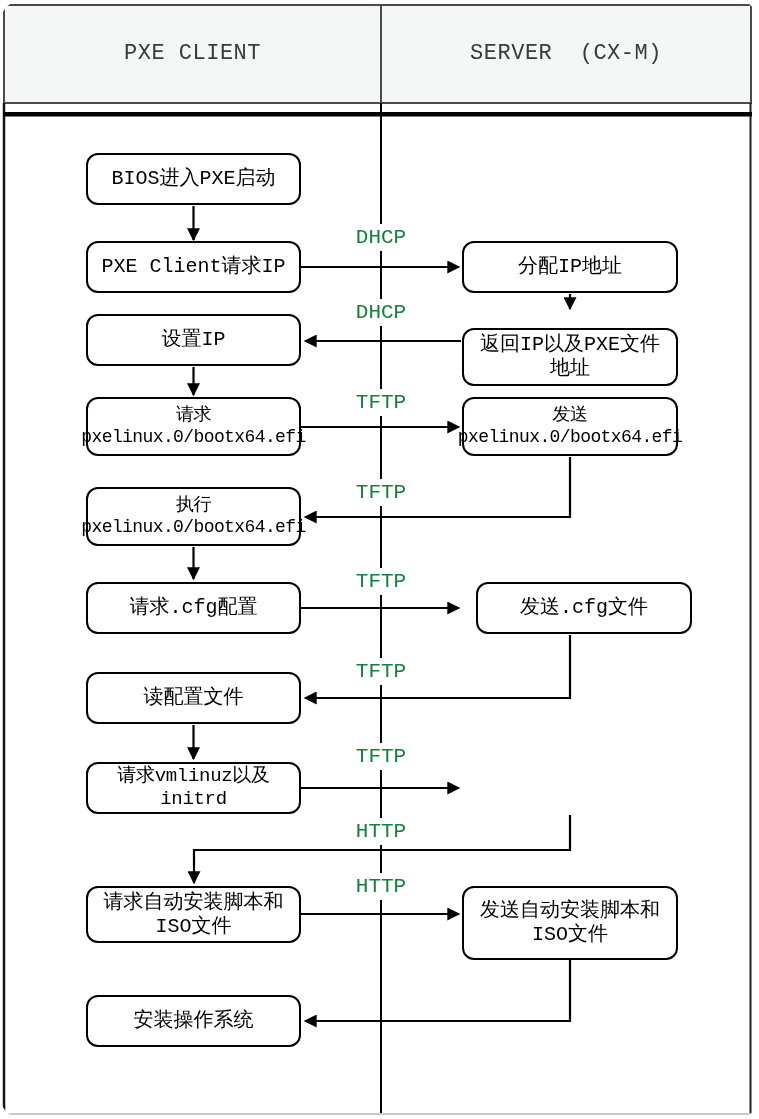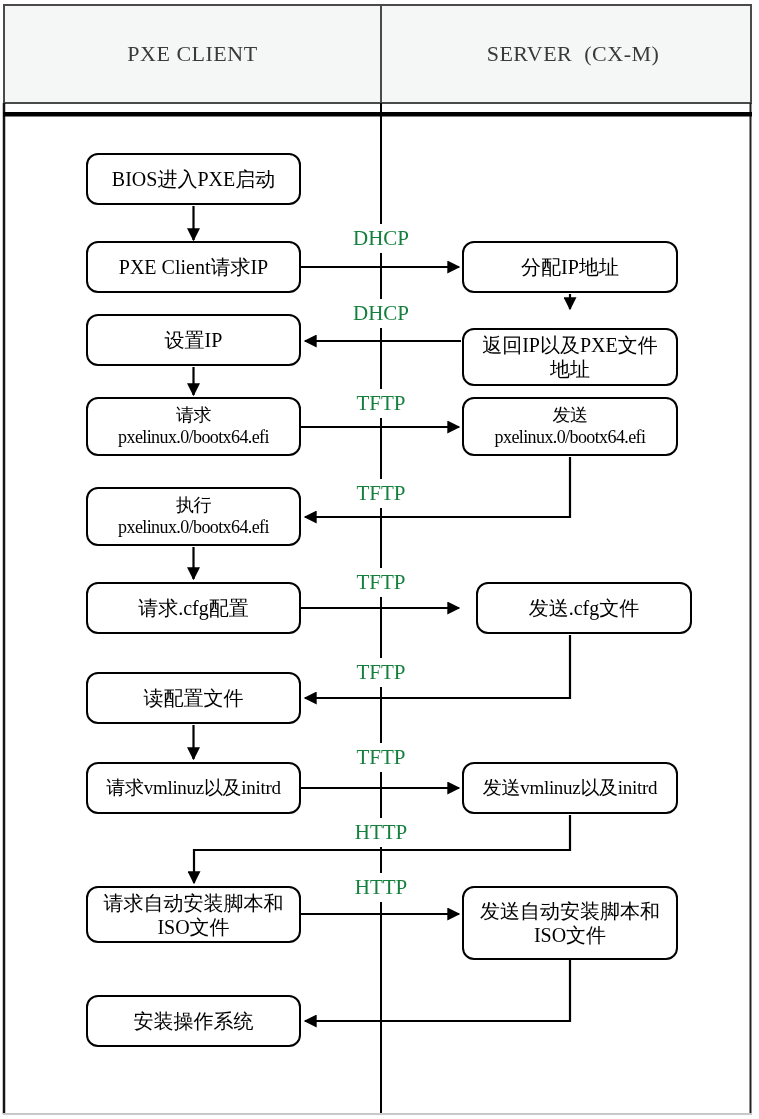--- a/index.html
+++ b/index.html
@@ -1,26 +1,26 @@
 <!DOCTYPE html>
 <html><head>
 <meta charset="utf-8">
 <style>
   html,body { margin:0; padding:0; background:#ffffff; }
   .frame {
     position:relative; width:759px; height:1119px; background:#ffffff; overflow:hidden;
-    font-family:Liberation Serif, serif; color:#000;
+    font-family:Liberation Mono, monospace; color:#000;border-radius:23px;
   }
   svg.layer { position:absolute; left:0; top:0; z-index:1; }
   .hdr-label {
     position:absolute; z-index:2; display:flex; align-items:center; justify-content:center;
     color:#3a3a3a; font-size:22px; letter-spacing:.5px; white-space:pre;
   }
   .hdr-left  { left:5px;   top:6px; width:375px; height:95px; }
-  .hdr-right { left:383px; top:6px; width:366px; height:95px;margin-left:7px; }
+  .hdr-right { left:383px; top:6px; width:366px; height:95px; }
   .node {
     position:absolute; z-index:2; background:#fff; border:2.5px solid #000; border-radius:12px;
     display:flex; align-items:center; justify-content:center; text-align:center;
     font-size:20px; line-height:1.2; box-sizing:border-box;
   }
   .node span { white-space:pre-line; }
   .node.small { font-size:18px; letter-spacing:-0.6px; }
   .node.mid   { font-size:19px; letter-spacing:-0.3px; }
   .plabel {
     position:absolute; z-index:2; left:381px; transform:translateX(-50%);
@@ -119,23 +119,20 @@
     <span>返回IP以及PXE文件
 地址</span>
   </div>
   <div class="node small" style="left:462px;top:397px;width:216px;height:59px">
     <span>发送
 pxelinux.0/bootx64.efi</span>
   </div>
   <div class="node" style="left:476px;top:582px;width:216px;height:52px">
     <span>发送.cfg文件</span>
   </div>
-  <div class="node mid" style="left:462px;top:762px;width:216px;height:52px">
-    <span>发送vmlinuz以及initrd</span>
-  </div>
   <div class="node" style="left:462px;top:886px;width:216px;height:74px">
     <span>发送自动安装脚本和
 ISO文件</span>
   </div>
 
   <div class="plabel" style="top:224px">DHCP</div>
   <div class="plabel" style="top:299px">DHCP</div>
   <div class="plabel" style="top:389px">TFTP</div>
   <div class="plabel" style="top:479px">TFTP</div>
   <div class="plabel" style="top:568px">TFTP</div>

